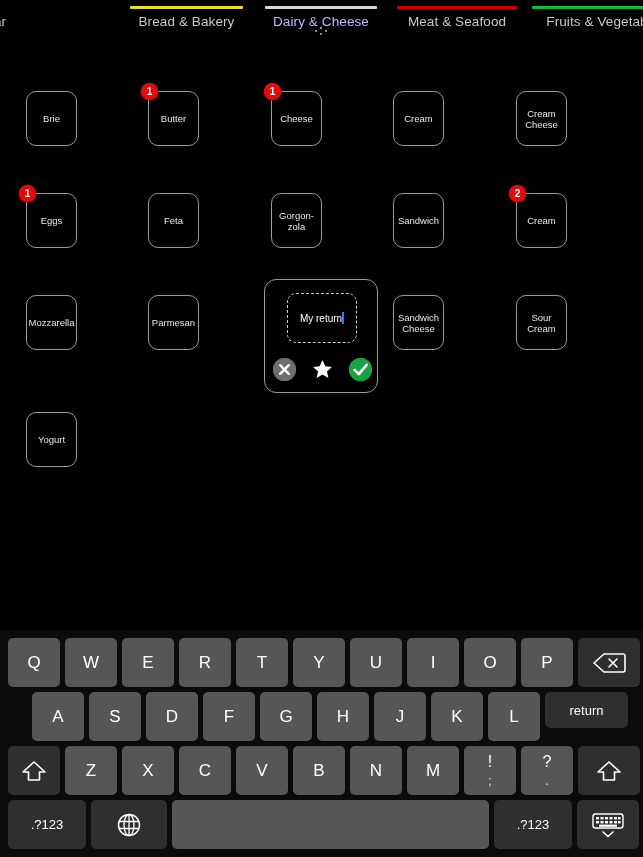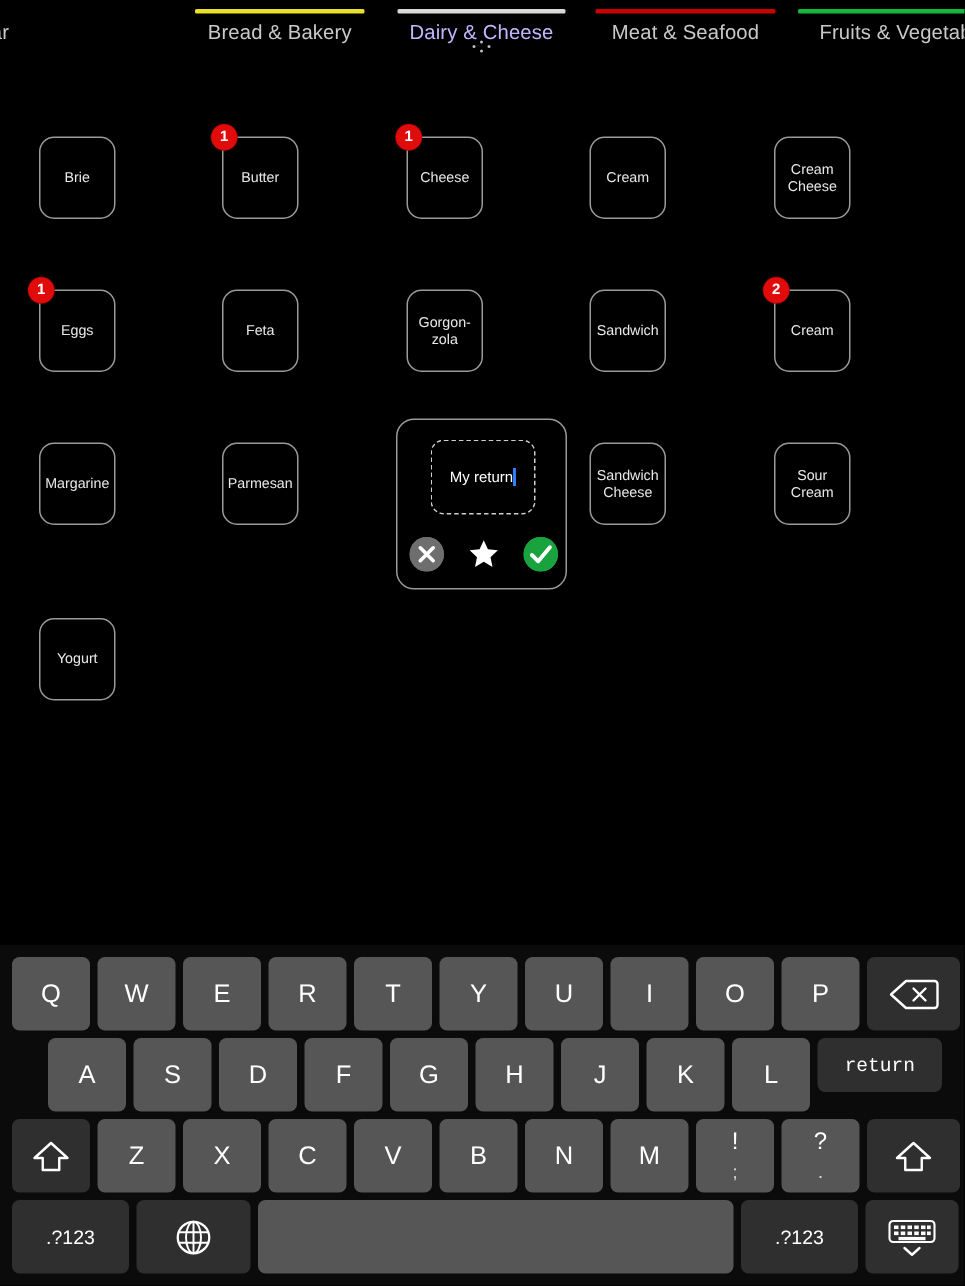--- a/index.html
+++ b/index.html
@@ -167,21 +167,21 @@
       <div class="tlab wrap">Gorgon-zola</div>
     </div>
     <div class="tile" style="left: 393px; top: 147px;">
       <div class="tlab">Sandwich</div>
     </div>
     <div class="tile" style="left: 516px; top: 147px;">
       <div class="tlab">Cream</div>
       <div class="badge">2</div>
     </div>
     <div class="tile" style="left: 26px; top: 249px;">
-      <div class="tlab">Margarine</div>
+      <div class="tlab">Mozzarella</div>
     </div>
     <div class="tile" style="left: 148px; top: 249px;">
       <div class="tlab">Parmesan</div>
     </div>
     <div class="tile" style="left: 393px; top: 249px;">
       <div class="tlab wrap">Sandwich Cheese</div>
     </div>
     <div class="tile" style="left: 516px; top: 249px;">
       <div class="tlab wrap">Sour Cream</div>
     </div>
@@ -277,21 +277,21 @@
       </div>
       <div class="key" style="width: 52px; height: 49px; margin-left: 5px;">
         <span>J</span>
       </div>
       <div class="key" style="width: 52px; height: 49px; margin-left: 5px;">
         <span>K</span>
       </div>
       <div class="key" style="width: 52px; height: 49px; margin-left: 5px;">
         <span>L</span>
       </div>
-      <div class="key dark small" style="width: 83px; height: 36px; margin-left: 5px; font-family: Liberation Mono, monospace;">
+      <div class="key dark small" style="width: 83px; height: 36px; margin-left: 5px;">
         <span>return</span>
       </div>
     </div>
     <div class="krow" style="top: 116px; padding-left: 3px;">
       <div class="key dark" style="width: 52px; height: 49px; margin-left: 5px;">
         <svg width="26" height="24" viewBox="0 0 26 24">
           <path d="M13 3 L24 13 H18.5 V21 H7.5 V13 H2 Z" fill="none" stroke="#ffffff" stroke-width="1.6" stroke-linejoin="round"></path>
         </svg>
       </div>
       <div class="key" style="width: 52px; height: 49px; margin-left: 5px;">

